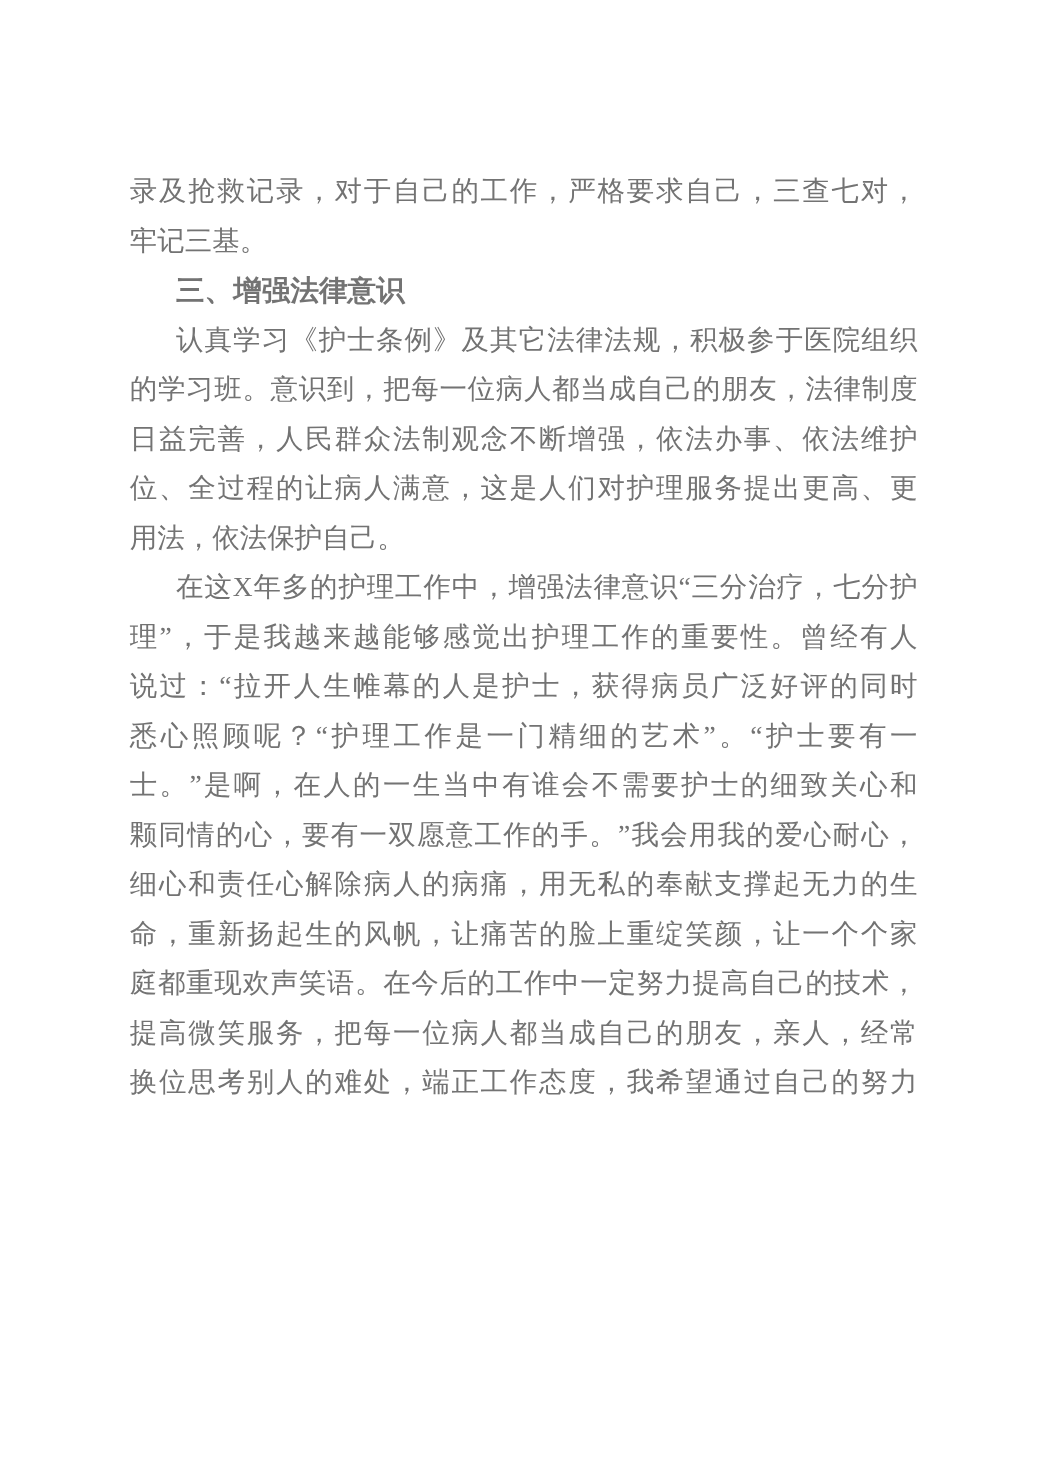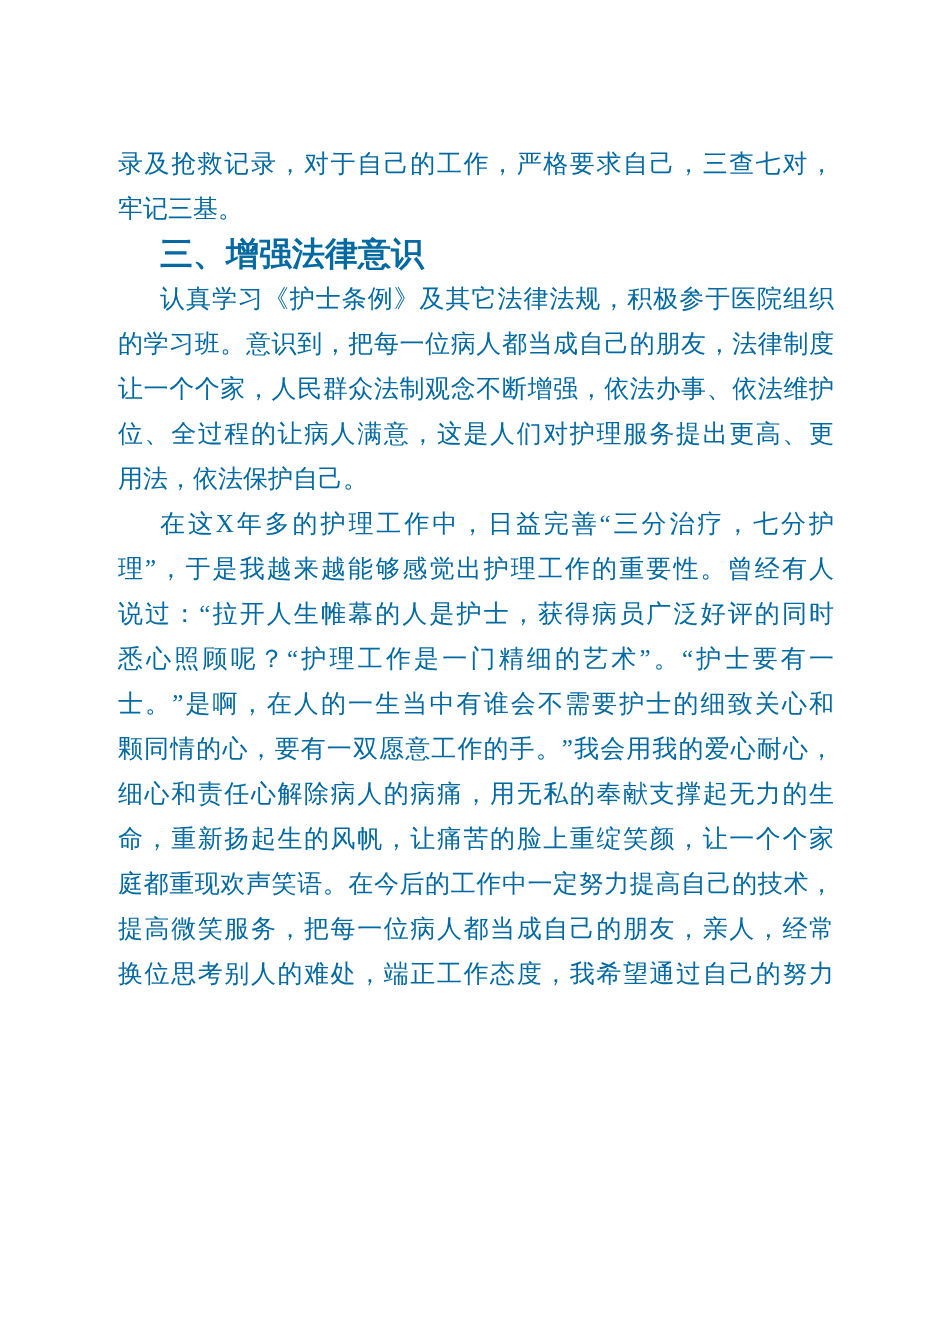--- a/index.html
+++ b/index.html
@@ -8,69 +8,69 @@
   }
   body {
     width: 950px;
     height: 1344px;
     background: #ffffff;
     overflow: hidden;
   }
   .page {
     position: absolute;
     left: 118px;
-    top: 141px;
+    top: 152px;
     width: 716px;
-    color: #0369a1;
+    color: #737373;
     font-family: "Liberation Serif", "DejaVu Serif", serif;
   }
   .line {
     font-size: 25px;
     height: 45px;
     line-height: 45px;
   }
   
   .j {
     text-align: justify;
     text-align-last: justify;
   }
   
   .indent {
     text-indent: 42px;
   }
   .heading {
     font-weight: bold;
     font-family: "Liberation Sans", "DejaVu Sans", sans-serif;
-    font-size: 33px;
+    font-size: 26px;
   }
 </style>
 </head>
 <body>
 
 <div class="page">
 
   <div class="para">
     <div class="line j">录及抢救记录，对于自己的工作，严格要求自己，三查七对，</div>
     <div class="line">牢记三基。</div>
   </div>
 
   <div class="para">
     <div class="line heading indent">三、增强法律意识</div>
   </div>
 
   <div class="para">
     <div class="line j indent">认真学习《护士条例》及其它法律法规，积极参于医院组织</div>
     <div class="line j">的学习班。意识到，把每一位病人都当成自己的朋友，法律制度</div>
-    <div class="line j">让一个个家，人民群众法制观念不断增强，依法办事、依法维护</div>
+    <div class="line j">日益完善，人民群众法制观念不断增强，依法办事、依法维护</div>
     <div class="line j">位、全过程的让病人满意，这是人们对护理服务提出更高、更</div>
     <div class="line">用法，依法保护自己。</div>
   </div>
 
   <div class="para">
-    <div class="line j indent">在这X年多的护理工作中，日益完善“三分治疗，七分护</div>
+    <div class="line j indent">在这X年多的护理工作中，增强法律意识“三分治疗，七分护</div>
     <div class="line j">理”，于是我越来越能够感觉出护理工作的重要性。曾经有人</div>
     <div class="line j">说过：“拉开人生帷幕的人是护士，获得病员广泛好评的同时</div>
     <div class="line j">悉心照顾呢？“护理工作是一门精细的艺术”。“护士要有一</div>
     <div class="line j">士。”是啊，在人的一生当中有谁会不需要护士的细致关心和</div>
     <div class="line j">颗同情的心，要有一双愿意工作的手。”我会用我的爱心耐心，</div>
     <div class="line j">细心和责任心解除病人的病痛，用无私的奉献支撑起无力的生</div>
     <div class="line j">命，重新扬起生的风帆，让痛苦的脸上重绽笑颜，让一个个家</div>
     <div class="line j">庭都重现欢声笑语。在今后的工作中一定努力提高自己的技术，</div>
     <div class="line j">提高微笑服务，把每一位病人都当成自己的朋友，亲人，经常</div>
     <div class="line j">换位思考别人的难处，端正工作态度，我希望通过自己的努力</div>

